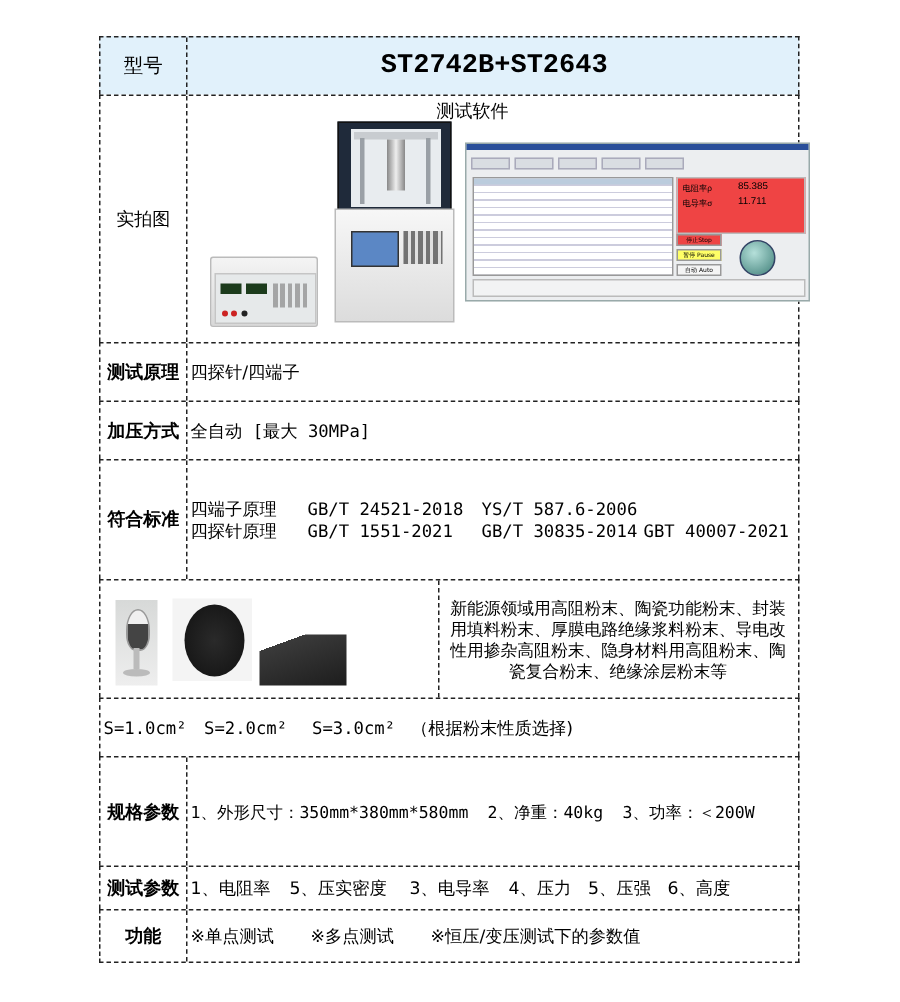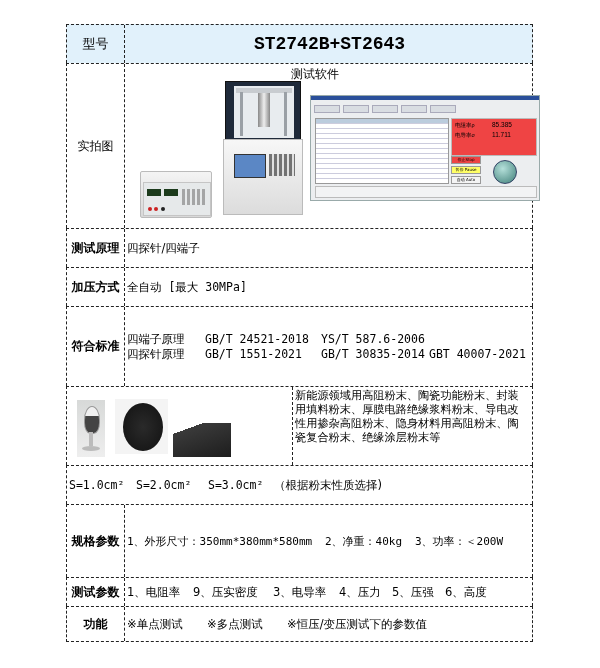--- a/index.html
+++ b/index.html
@@ -65,21 +65,21 @@
   .pw { position:absolute; }
   .pw1 { left:10px; top:13px; width:28px; height:57px; background:linear-gradient(#d7d9d8,#eee); }
   .pw1 .flask { position:absolute; left:7px; top:6px; width:14px; height:26px; border-radius:50% 50% 40% 40%;
                 background:linear-gradient(#f0f0f0 0 35%,#444 35%); border:1px solid #999; }
   .pw1 .stem { position:absolute; left:12px; top:32px; width:4px; height:14px; background:#bbb; }
   .pw1 .foot { position:absolute; left:5px; top:46px; width:18px; height:5px; border-radius:50%; background:#bbb; }
   .pw2 { left:48px; top:12px; width:53px; height:55px; background:#f4f4f4; }
   .pw2 .pile { position:absolute; left:8px; top:4px; width:40px; height:48px; border-radius:50%; background:radial-gradient(#2a2a2a,#111); }
   .pw3 { left:106px; top:36px; width:58px; height:34px; background:linear-gradient(160deg,#fff 0 20%,#3a3a3a 20%,#1d1d1d); }
   .pdesc { flex:0 0 240px; border-left:1px dashed #222; font-size:11.2px; line-height:14px; padding:2px 3px 0 2px; box-sizing:border-box;
-           font-family:Liberation Mono, monospace; align-self:stretch; display:flex; justify-content:center; }
+           font-family:Liberation Serif, serif; align-self:stretch; display:flex; flex-direction:column; justify-content:center;text-align:center; }
   .pdesc .note { font-weight:bold; }
 </style>
 </head>
 <body>
 
 <div class="tbl">
 
   <div class="row hdr" style="height:39px">
     <div class="lbl" style="font-weight:normal;font-size:13px">型号</div>
     <div class="val">ST2742B+ST2643</div>
@@ -195,21 +195,21 @@
       <span class="sp" style="width:198px">1、外形尺寸：350mm*380mm*580mm</span>
         <span class="sp" style="width:90px">2、净重：40kg</span>
         <span class="sp">3、功率：＜200W</span>
     </div>
   </div>
 
   <div class="row" style="height:29px">
     <div class="lbl">测试参数</div>
     <div class="val" style="font-family:'DejaVu Sans','Liberation Sans',sans-serif">
       <span class="sp" style="width:66px">1、电阻率</span>
-        <span class="sp" style="width:80px">9、压实密度</span>
+        <span class="sp" style="width:80px">5、压实密度</span>
         <span class="sp" style="width:66px">3、电导率</span>
         <span class="sp" style="width:53px">4、压力</span>
         <span class="sp" style="width:53px">5、压强</span>
         <span class="sp">6、高度</span>
     </div>
   </div>
 
   <div class="row last" style="height:36px">
     <div class="lbl">功能</div>
     <div class="val multi" style="font-family:'DejaVu Sans','Liberation Sans',sans-serif;line-height:14px">

